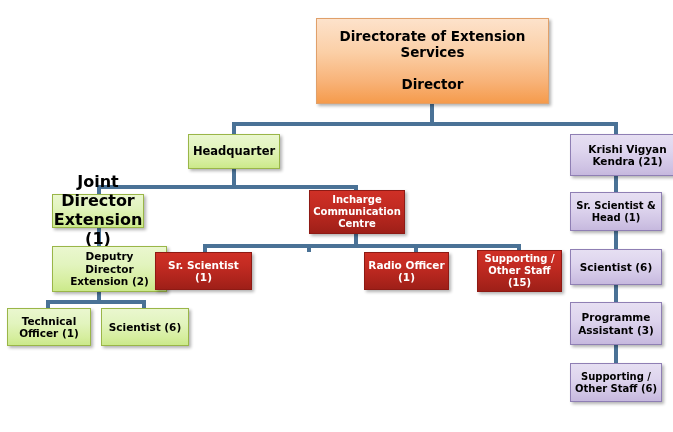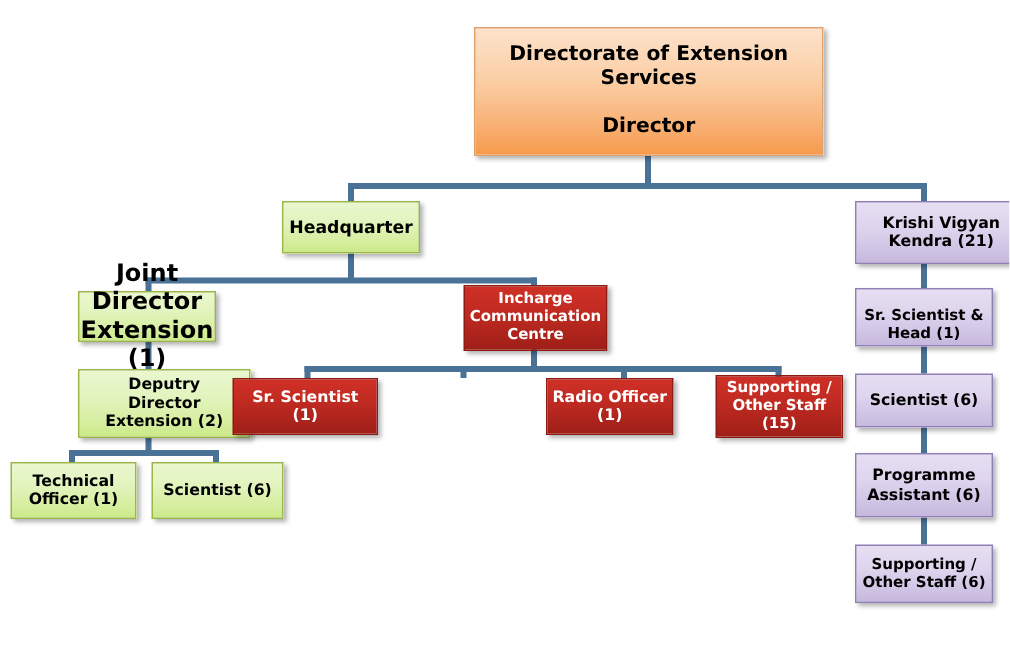--- a/index.html
+++ b/index.html
@@ -151,32 +151,32 @@
   <div class="node node-red" style="left:364px; top:252px; width:85px; height:38px; font-size:10.5px;">
     <span>Radio Officer (1)</span>
   </div>
 
   <div class="node node-red" style="left:477px; top:250px; width:85px; height:42px; font-size:10px;">
     <span>Supporting /
 Other Staff
 (15)</span>
   </div>
 
-  <div class="node node-purple" style="left:570px; top:192px; width:92px; height:39px; font-size:10px;align-items:flex-end;">
+  <div class="node node-purple" style="left:570px; top:192px; width:92px; height:39px; font-size:10px;">
     <span>Sr. Scientist &amp;
 Head (1)</span>
   </div>
 
   <div class="node node-purple" style="left:570px; top:249px; width:92px; height:36px; font-size:10.5px;">
     <span>Scientist (6)</span>
   </div>
 
   <div class="node node-purple" style="left:570px; top:302px; width:92px; height:43px; font-size:10.5px;">
     <span>Programme
-Assistant (6)</span>
+Assistant (3)</span>
   </div>
 
   <div class="node node-purple" style="left:570px; top:363px; width:92px; height:39px; font-size:10px;">
     <span>Supporting /
 Other Staff (6)</span>
   </div>
 
 </div>
 
 </body></html>

